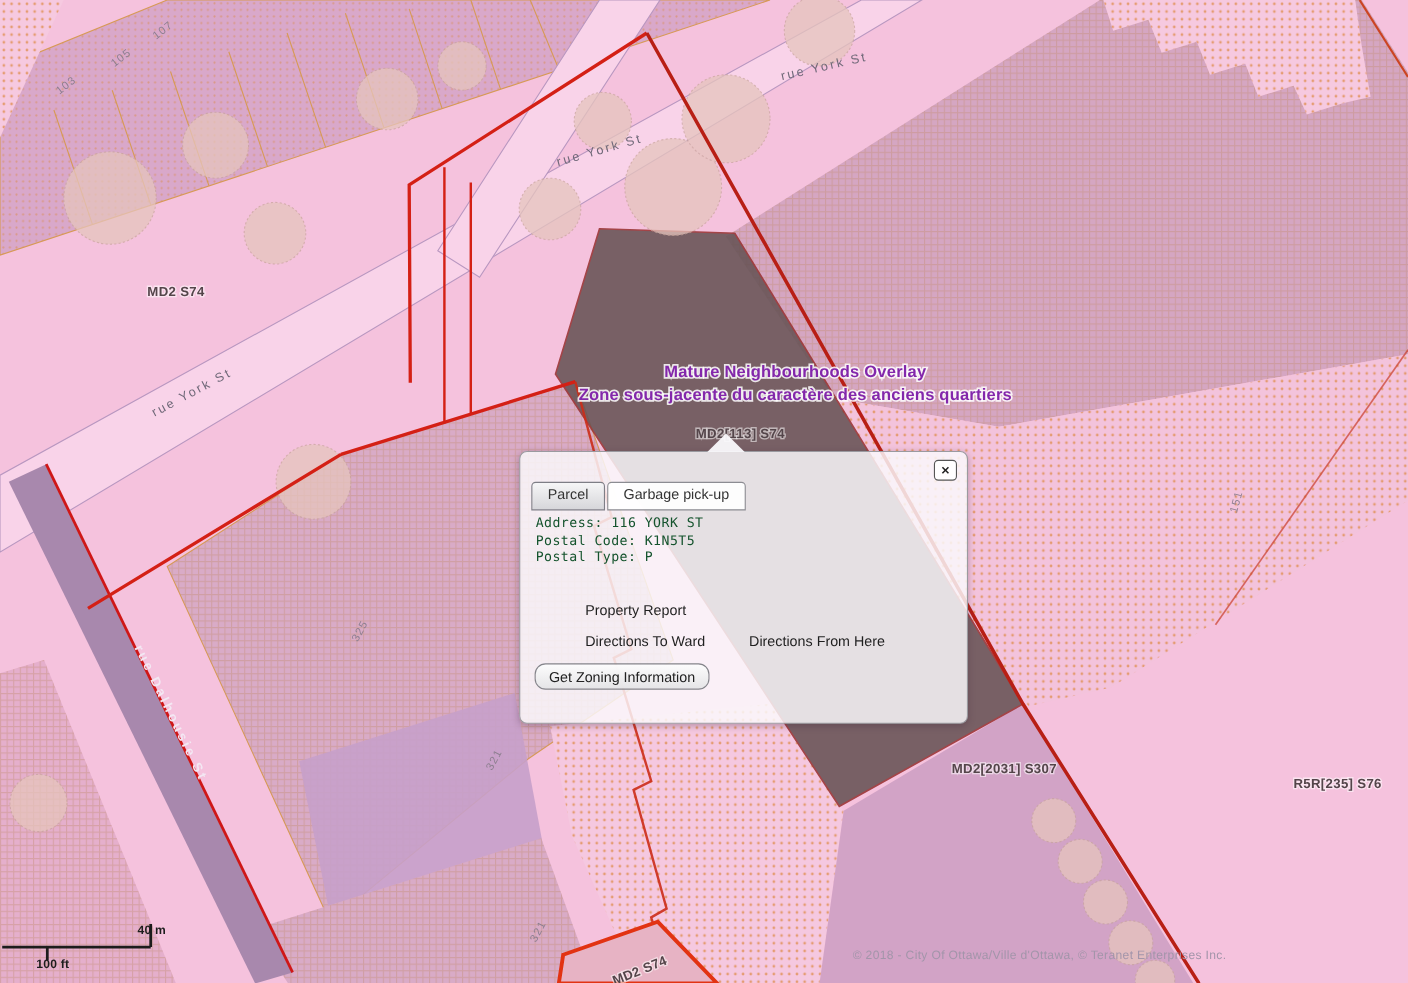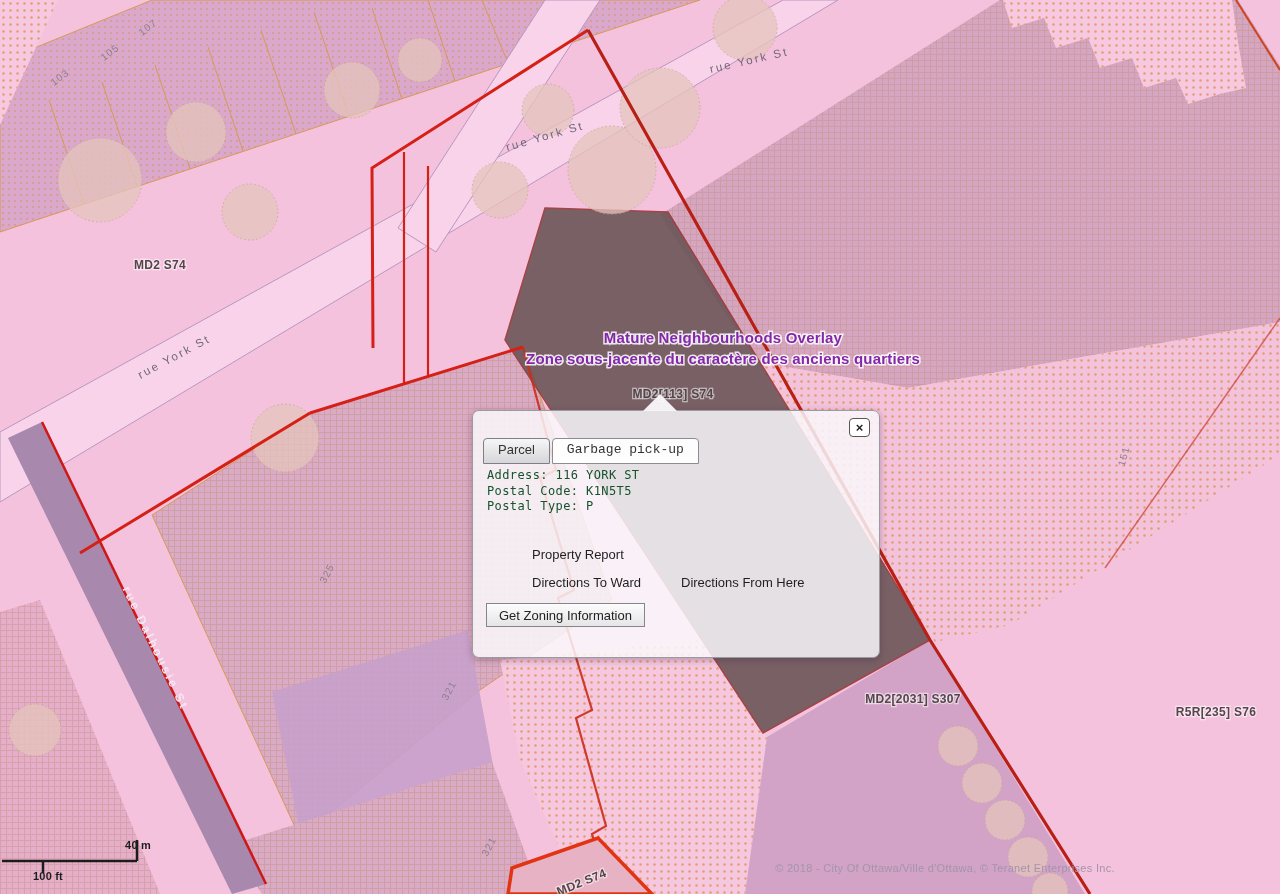--- a/index.html
+++ b/index.html
@@ -27,31 +27,31 @@
          border-left:17px solid transparent;border-right:17px solid transparent;
          border-bottom:17px solid rgba(250,249,252,.95);}
   .popup-close{position:absolute;right:9px;top:7px;width:21px;height:19px;padding:0;
          border:1.5px solid #555;border-radius:4px;background:rgba(255,255,255,.9);
          font:bold 13px/16px "Liberation Sans",sans-serif;color:#222;cursor:pointer;}
   .tabs{position:absolute;left:10px;top:27px;height:22px;display:flex;}
   .tab{height:26px;box-sizing:border-box;padding:3px 14px 0;margin-right:2px;
        border:1px solid #8c8c92;border-radius:4px 4px 0 0;
        font:13px "Liberation Sans",sans-serif;color:#333;cursor:pointer;white-space:nowrap;}
   .tab.active{background:linear-gradient(#f6f6f7,#d6d6da);border-color:#7e7e86;}
-  .tab.inactive{background:rgba(255,255,255,.92);font-family:Liberation Mono, monospace;}
+  .tab.inactive{background:rgba(255,255,255,.92);}
   .fields{position:absolute;left:14px;top:57px;
           font:12px/15.5px "DejaVu Sans Mono",monospace;color:#14532d;
           letter-spacing:.4px;white-space:nowrap;}
   .link{position:absolute;font:13px "Liberation Sans",sans-serif;color:#1f1f1f;
         cursor:pointer;white-space:nowrap;margin-left:45px;}
   .link-pr{left:14px;top:136px;}
   .link-dt{left:14px;top:164px;}
   .link-df{left:163px;top:164px;}
   .zoning-btn{position:absolute;left:13px;top:192px;height:24px;padding:0 12px;
-        border:1px solid #85858b;border-radius:0;
+        border:1px solid #85858b;border-radius:10px;
         background:linear-gradient(rgba(253,253,253,.95),rgba(228,228,230,.95));
         font:13px "Liberation Sans",sans-serif;color:#222;cursor:pointer;}
 </style>
 </head>
 <body>
 
 <div id="stage">
 
   <svg id="map-svg" viewBox="0 0 1280 894">
     <defs>

